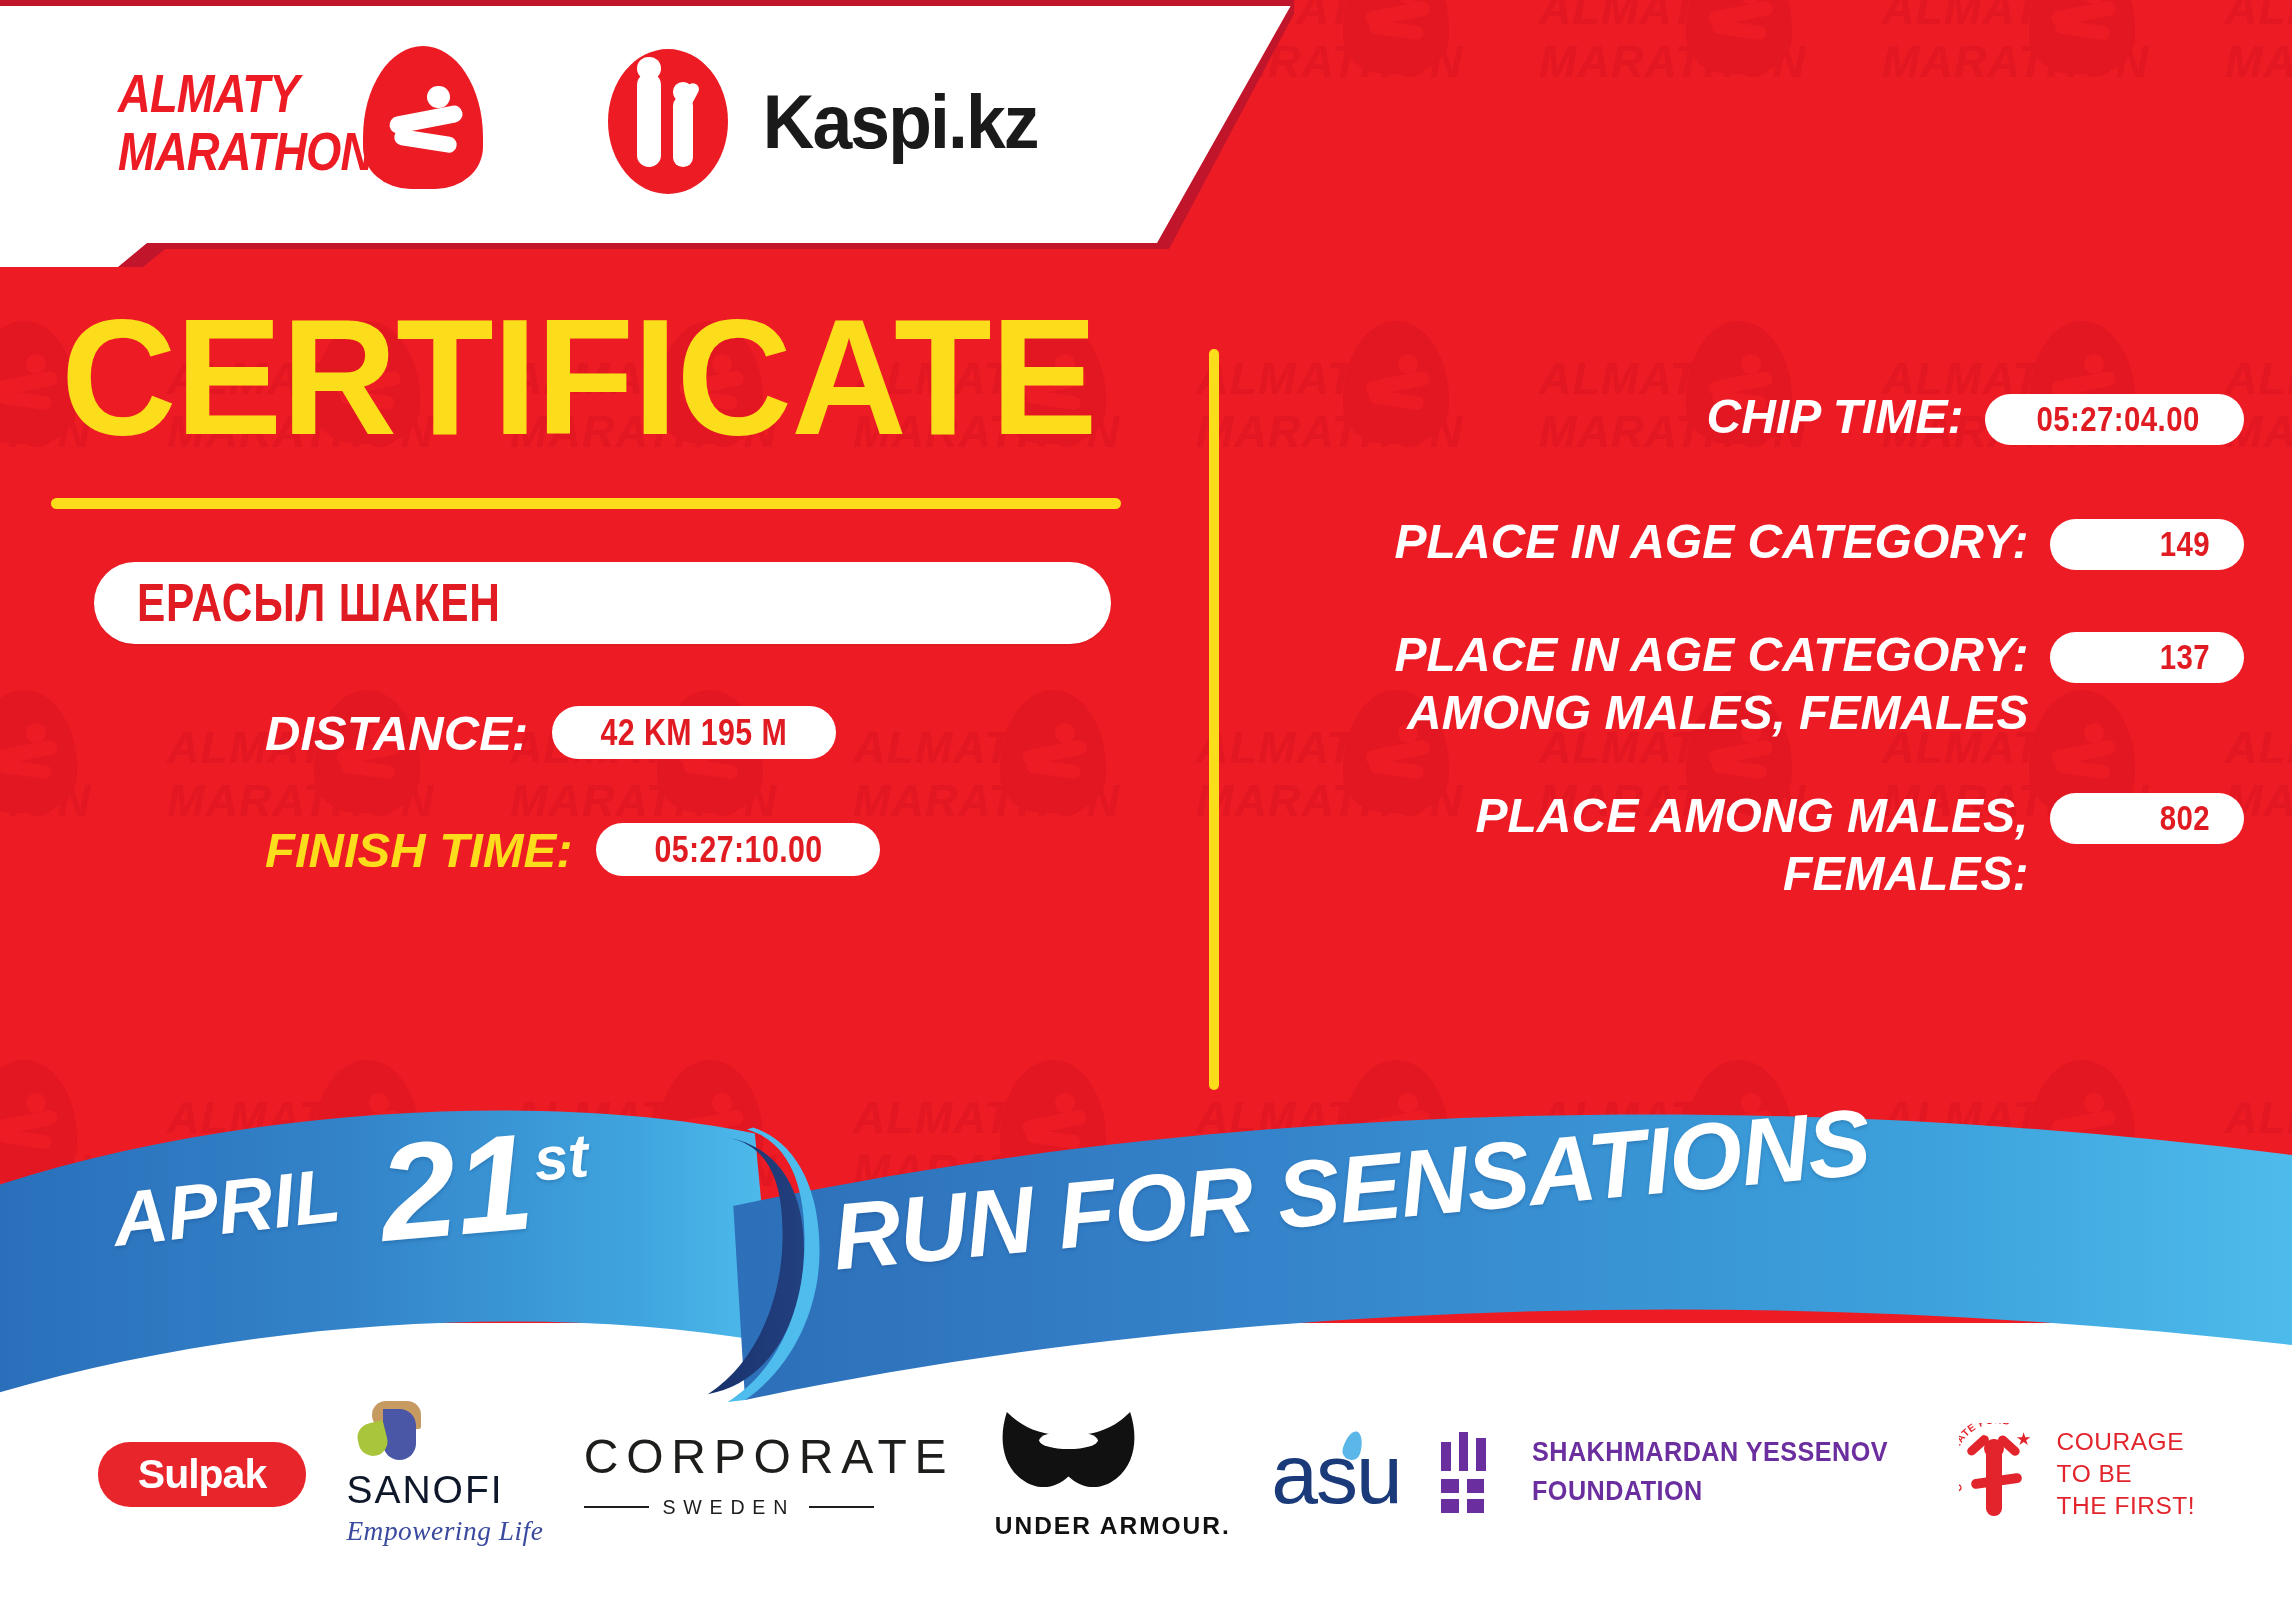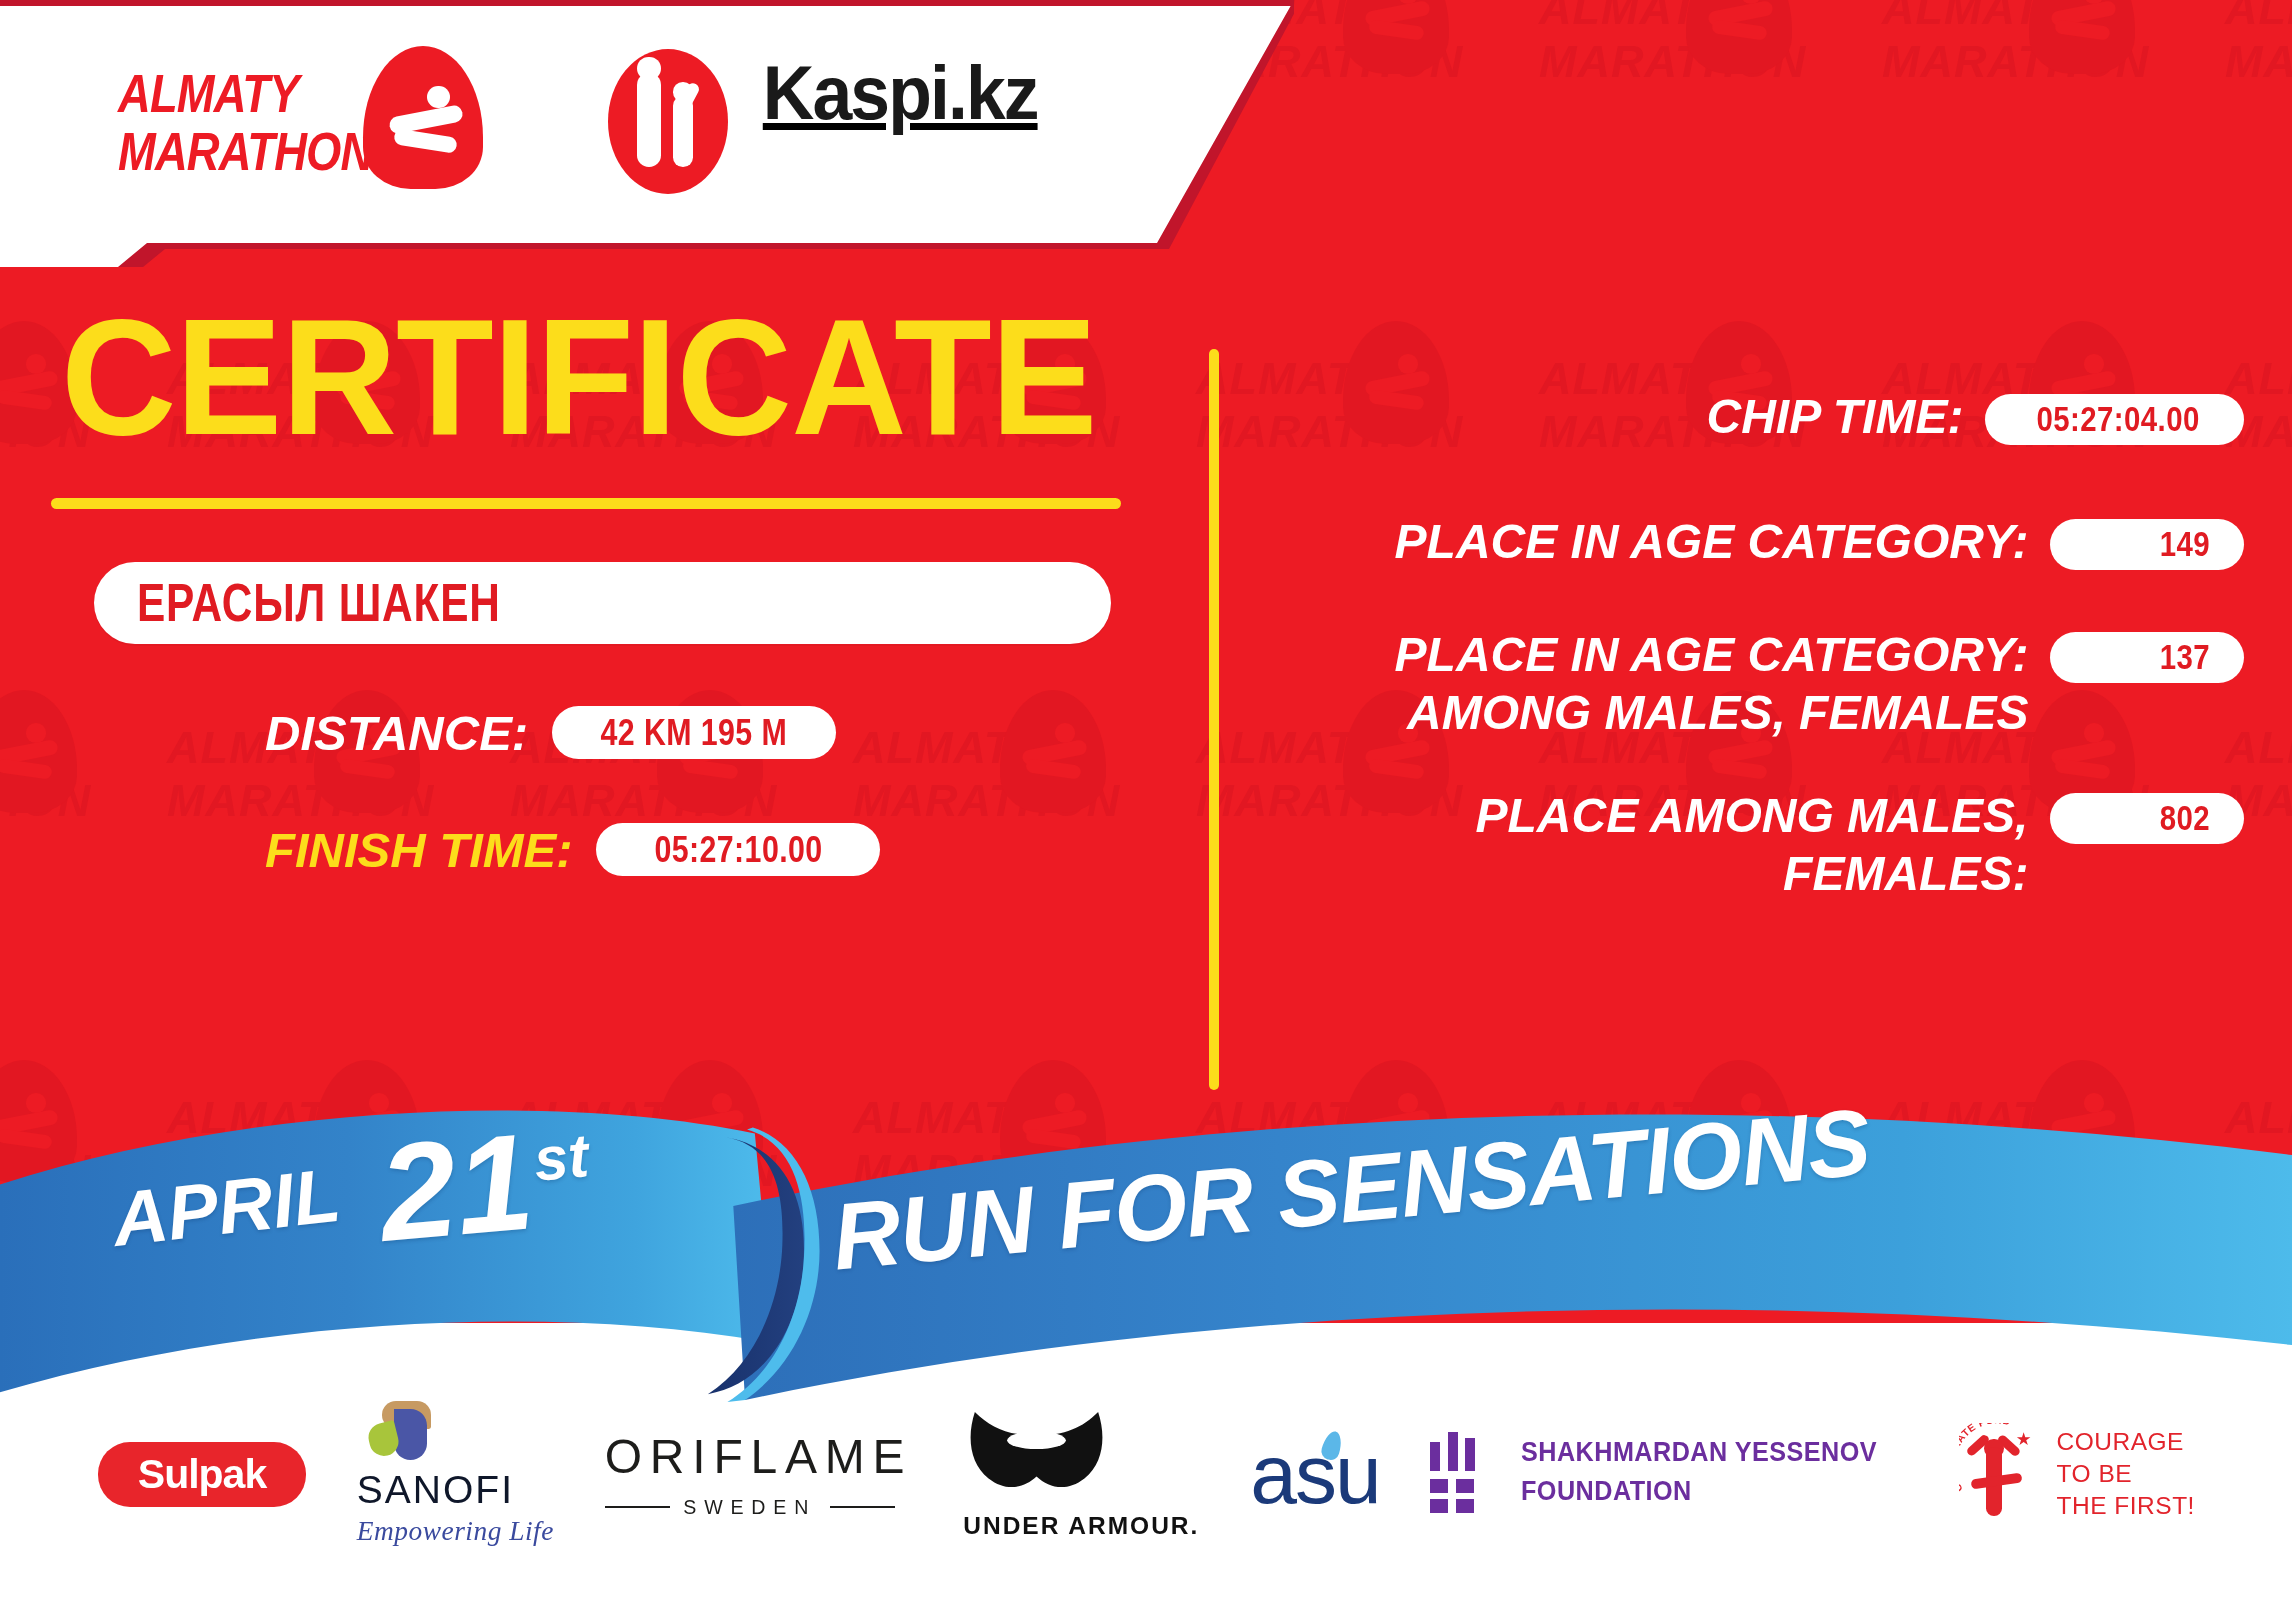--- a/index.html
+++ b/index.html
@@ -139,22 +139,22 @@
     border-radius:58% 58% 46% 46% / 74% 74% 34% 34%;
   }
   .am-fig{ position:absolute; left:271px; top:45px; width:76px; height:74px; }
   .am-head{ position:absolute; left:38px; top:0; width:22.5px; height:22.5px; border-radius:50%; background:#fff;}
   .am-body{ position:absolute; left:0; top:25.5px; width:74px; height:16.7px; border-radius:9.8px; background:#fff; transform:rotate(-11deg);}
   .am-leg{ position:absolute; left:4.9px; top:47px; width:63px; height:15.7px; border-radius:8.8px; background:#fff; transform:rotate(9deg);}
 
   .kaspi{
     margin-left:157px;
     display:flex;
+    align-items:center;
     gap:25.5px;
-    text-decoration:underline;
   }
   .kaspi-mark{
     position:relative;
     width:120px; height:145px;
     background:#ED1B24;
     border-radius:50%;
   }
   .k-p1{ position:absolute; left:29px; top:23.5px; width:23.5px; height:94px; border-radius:11.8px; background:#fff;}
   .k-p1h{ position:absolute; left:29px; top:7.8px; width:23.5px; height:23.5px; border-radius:50%; background:#fff;}
   .k-p2{ position:absolute; left:65px; top:47px; width:19.6px; height:71px; border-radius:9.8px; background:#fff;}
@@ -1009,21 +1009,21 @@
       <div class="mark">
         <div class="m-tan"></div>
           <div class="m-blue"></div>
           <div class="m-green"></div>
       </div>
       <div class="t1">SANOFI</div>
       <div class="t2">Empowering Life</div>
     </div>
 
     <div class="sp sp-oriflame">
-      <div class="t1">ORIFLAME</div>
+      <div class="t1">CORPORATE</div>
       <div class="row2">
         <div class="ln"></div>
         <div class="t2">SWEDEN</div>
         <div class="ln"></div>
       </div>
     </div>
 
     <div class="sp sp-ua">
       <div class="mark">
         <svg width="147" height="90" viewBox="0 0 150 92" xmlns="http://www.w3.org/2000/svg">

